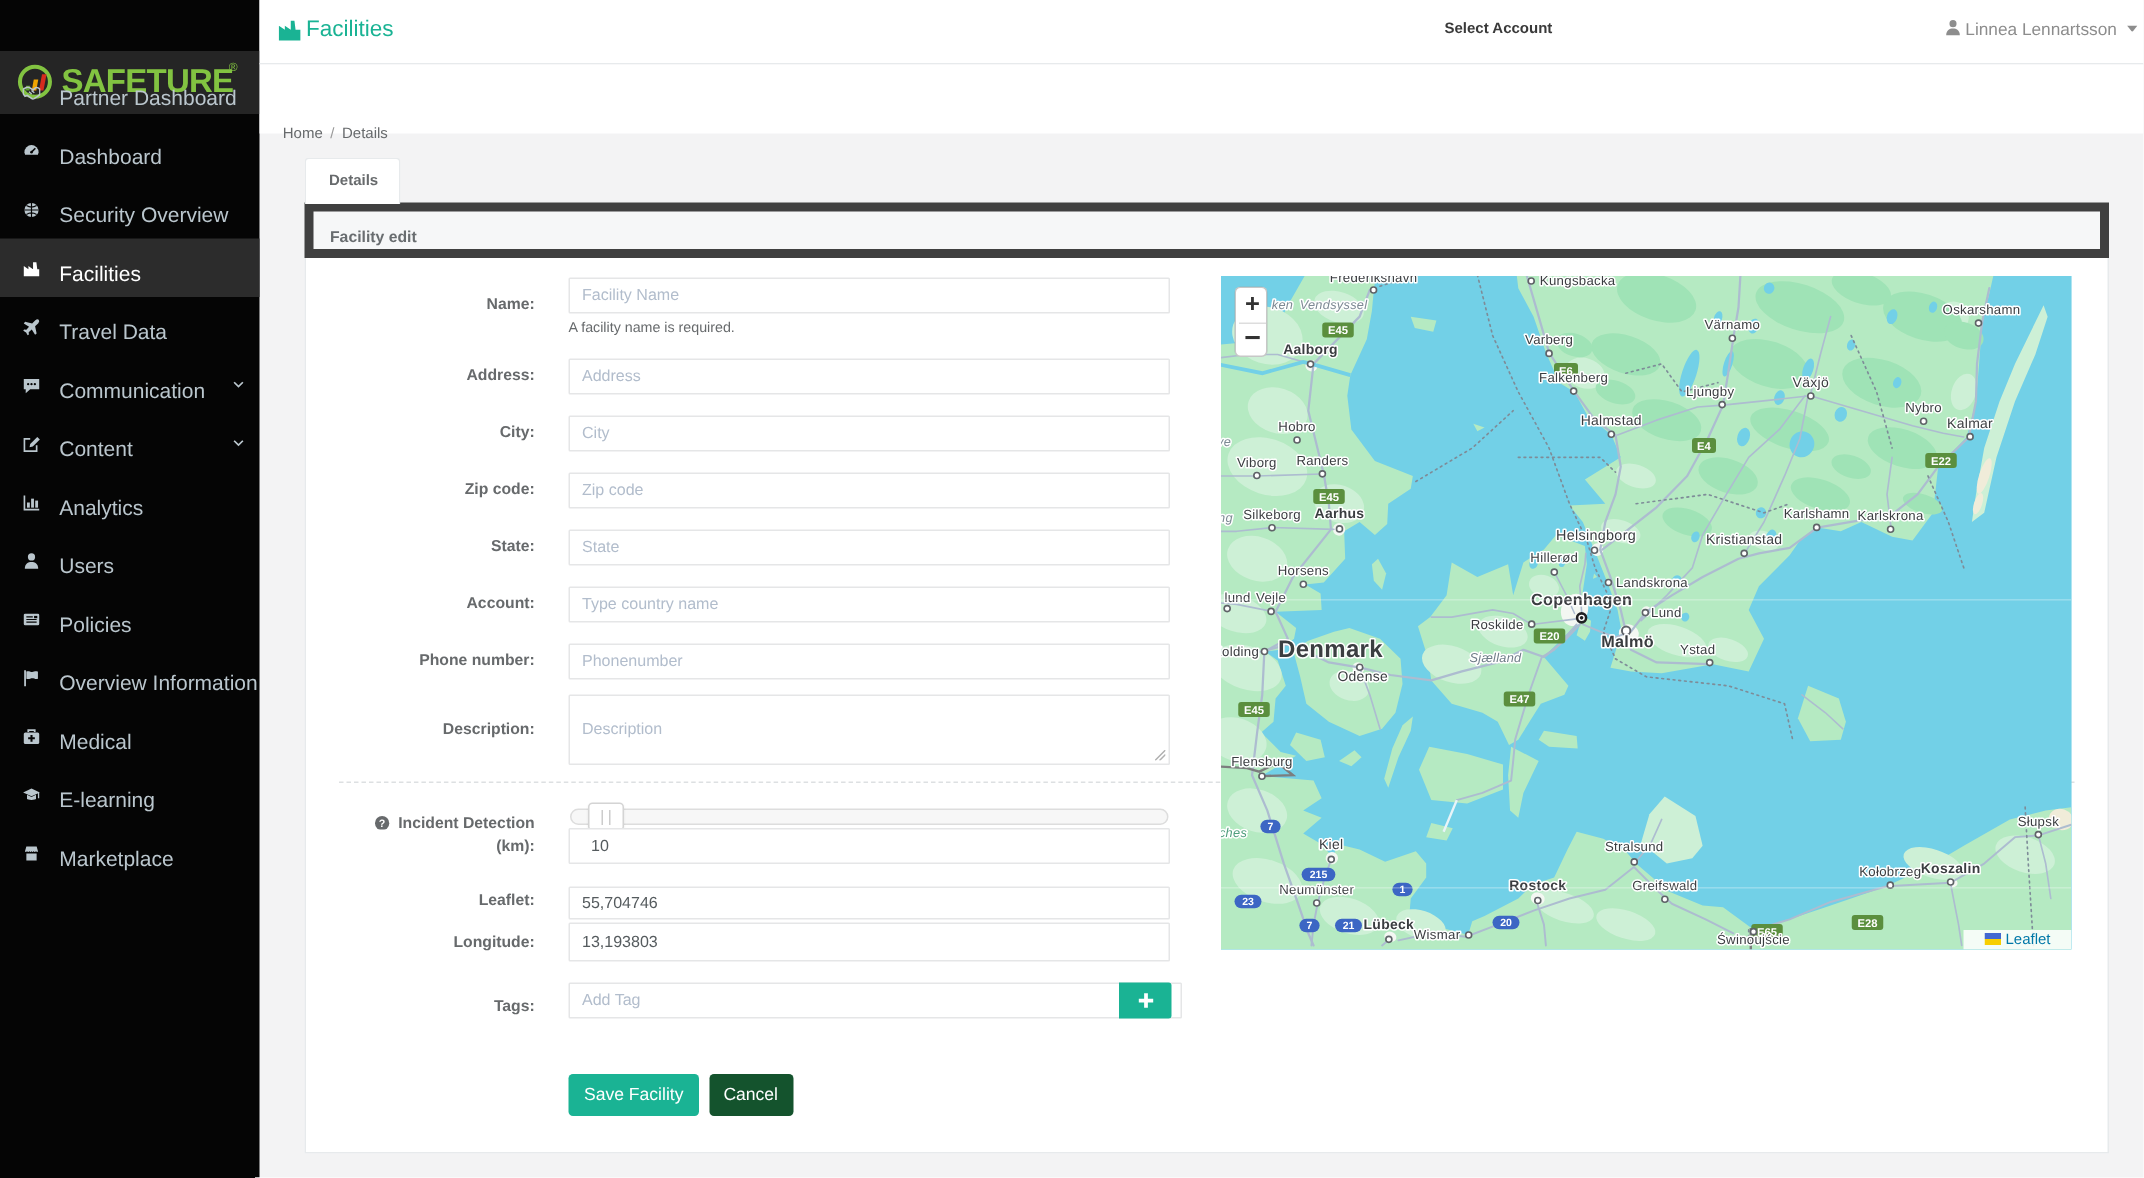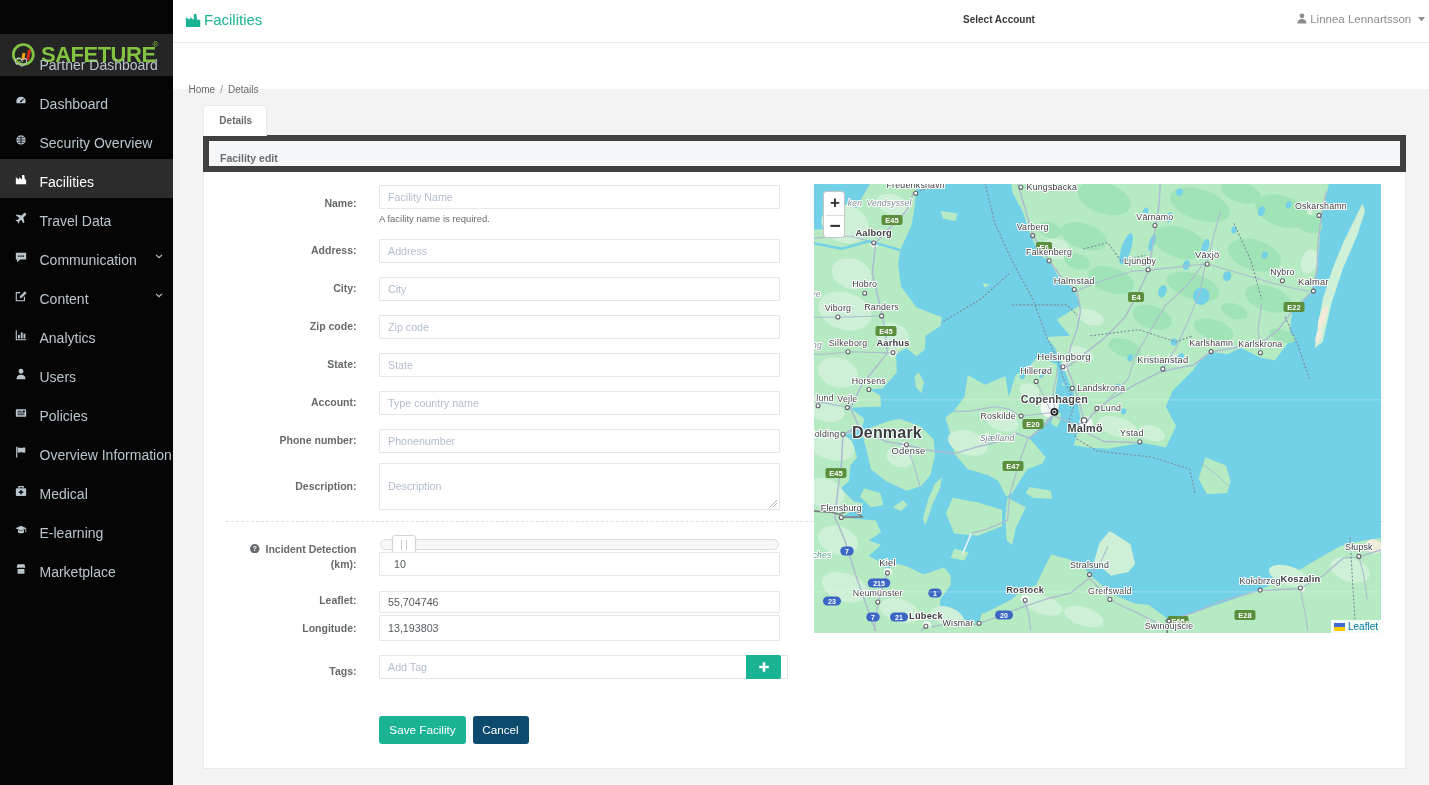--- a/index.html
+++ b/index.html
@@ -226,21 +226,21 @@
 <div class="inp" style="top:552px;height:24px;text-indent:6px">10</div>
 <div class="inp" style="top:591px;height:22px;line-height:20px">55,704746</div>
 <div class="inp" style="top:615px;height:26px;line-height:24px">13,193803</div>
 <div class="inp" style="top:655px;height:24px;width:409px"><span class="ph">Add Tag</span></div>
 <div style="position:absolute;left:745.5px;top:655px;width:35.5px;height:24px;background:#1ab394;border-radius:0 2px 2px 0;">
 <svg style="position:absolute;left:12px;top:6px" width="12" height="12" viewBox="0 0 12 12">
         <path d="M6 1.2 V10.8 M1.2 6 H10.8" stroke="#fff" stroke-width="2.5"></path>
       </svg>
     </div>
 <div class="btn" style="left:379px;top:715.5px;width:87px;height:28.5px;background:#1ab394;line-height:28.5px;">Save Facility</div>
-<div class="btn" style="left:472.5px;top:715.5px;width:56px;height:28.5px;background:#0c4a6e;line-height:28.5px;text-align:center;">Cancel</div>
+<div class="btn" style="left:472.5px;top:715.5px;width:56px;height:28.5px;background:#14532d;line-height:28.5px;text-align:center;">Cancel</div>
 </div>
 
 <div id="map">
 <svg width="567" height="449" viewBox="0 0 567 449" font-family="Liberation Sans, sans-serif">
 <rect width="567" height="449" fill="#72d0e7"></rect>
 <path d="M56.2,-0.8 L103.3,-0.8 L101.9,9.3 L100.6,23.3 L97.2,42.2 L86.2,66.1 L84.2,79.8 L86.9,102.3 L102.6,123.4 L127.9,133.3 L126.5,141.9 L111.5,151.8 L110.8,165.3 L102.6,172.6 L92.4,164.0 L82.1,170.2 L82.8,188.5 L68.5,204.4 L56.2,205.6 L66.4,211.7 L67.1,222.6 L36.4,223.8 L50.1,234.7 L48.7,241.9 L39.1,249.2 L29.6,250.4 L37.8,256.4 L43.2,273.2 L36.4,281.6 L35.0,297.1 L26.8,304.3 L39.8,317.4 L50.1,319.8 L37.8,326.9 L26.8,333.4 L61.7,336.4 L67.1,348.2 L54.8,356.4 L67.1,361.1 L54.8,371.7 L65.1,377.6 L74.6,387.0 L78.0,378.8 L92.4,382.3 L109.4,390.5 L129.9,383.5 L136.8,391.7 L136.8,401.0 L126.5,415.0 L125.1,431.3 L123.1,433.6 L138.8,432.4 L160.6,438.2 L164.7,439.4 L167.5,430.1 L175.7,426.6 L198.2,415.0 L207.7,405.7 L222.1,401.0 L231.0,382.3 L237.1,370.5 L254.9,375.2 L269.9,383.5 L276.7,391.7 L298.5,410.3 L321.1,419.6 L334.7,420.8 L355.2,435.9 L379.1,428.9 L403.0,420.8 L433.7,410.3 L446.0,405.7 L471.3,394.0 L495.2,379.9 L525.9,362.3 L549.8,356.4 L566.8,354.1 L566.8,449.8 L-3.2,449.8 L-3.2,46.0 L24.1,43.5 L37.8,33.4 L46.0,17.0 Z" fill="#b5eac2"></path>
 <path d="M196.8,-3.4 L198.2,8.1 L208.4,27.1 L216.6,51.0 L225.5,71.1 L235.7,77.3 L243.9,92.3 L260.3,106.0 L266.5,120.9 L242.6,135.7 L256.2,151.8 L232.3,153.0 L241.2,164.0 L249.4,183.6 L257.6,204.4 L264.4,222.6 L267.1,237.1 L259.6,261.2 L273.3,263.6 L293.8,264.8 L327.9,258.8 L351.8,263.6 L362.0,241.9 L351.8,222.6 L358.6,206.8 L379.1,186.1 L385.9,176.3 L397.5,167.7 L413.2,170.2 L426.9,164.0 L447.4,173.9 L461.0,176.3 L474.7,157.9 L478.1,127.1 L497.2,107.3 L503.3,83.6 L505.4,58.6 L507.4,30.9 L512.2,11.9 L515.6,-3.4 Z" fill="#b5eac2"></path>
 <path d="M223.4,172.6 L242.6,180.0 L243.9,192.2 L241.2,210.4 L242.6,226.2 L235.7,233.5 L215.3,254.0 L231.6,273.2 L228.9,279.2 L213.2,285.2 L198.2,309.1 L192.0,312.6 L184.5,297.1 L174.3,291.2 L153.8,285.2 L140.2,269.6 L138.1,255.2 L131.3,233.5 L139.5,227.4 L150.4,212.9 L153.8,191.0 L170.9,200.7 L191.4,192.2 L194.8,212.9 L201.6,191.0 L215.3,182.4 Z" fill="#b5eac2"></path>
 <path d="M242.6,227.4 L246.7,229.8 L246.0,237.1 L242.6,243.1 L237.1,239.5 L239.2,232.3 Z" fill="#b5eac2"></path>
 <path d="M85.6,234.7 L106.0,241.9 L119.7,255.2 L121.0,272.0 L116.3,291.2 L107.4,301.9 L92.4,306.7 L71.9,297.1 L56.9,285.2 L52.8,267.2 L48.0,249.2 L58.2,243.1 L75.3,237.1 Z" fill="#b5eac2"></path>
@@ -516,18 +516,18 @@
 <text x="11" y="217" font-size="8.8" font-weight="normal" fill="#3a3d40" text-anchor="middle" letter-spacing="0.2" stroke="#ffffff" stroke-width="2.0" paint-order="stroke" stroke-linejoin="round">lund</text>
 <circle cx="4.1" cy="221.7" r="2.0" fill="#fff" stroke="#5f6368" stroke-width="1.1"></circle>
 <rect x="0" y="215.5" width="567" height="0.8" fill="#ffffff" opacity="0.35"></rect>
 <rect x="0" y="407.5" width="567" height="0.8" fill="#ffffff" opacity="0.35"></rect>
 </svg>
 <div style="position:absolute;left:9px;top:7px;width:22px;height:47px;background:#fff;border:1px solid rgba(0,0,0,0.22);border-radius:4px;">
 <div style="position:absolute;left:0;top:0;width:22px;height:23px;color:#333;font-size:17px;font-weight:bold;text-align:center;line-height:22px;">+</div>
 <div style="position:absolute;left:2px;top:23px;width:18px;height:1px;background:#ddd;"></div>
 <div style="position:absolute;left:0;top:24px;width:22px;height:22px;color:#333;font-size:19px;font-weight:bold;text-align:center;line-height:20px;">−</div>
 </div>
-<div style="position:absolute;right:0;bottom:0;height:13px;background:rgba(255,255,255,0.85);font-size:10px;color:#0078A8;padding:0 3px;line-height:13px;">
+<div style="position:absolute;right:0;bottom:0;height:13px;background:rgba(255,255,255,0.85);font-size:10px;color:#0078A8;padding:0 14px;line-height:13px;">
 <svg width="11" height="8" viewBox="0 0 11 8" style="vertical-align:-1px">
         <rect width="11" height="4" fill="#4268d0"></rect>
         <rect y="4" width="11" height="4" fill="#f7ce00"></rect>
       </svg> Leaflet</div>
 </div>
 
 </body></html>

